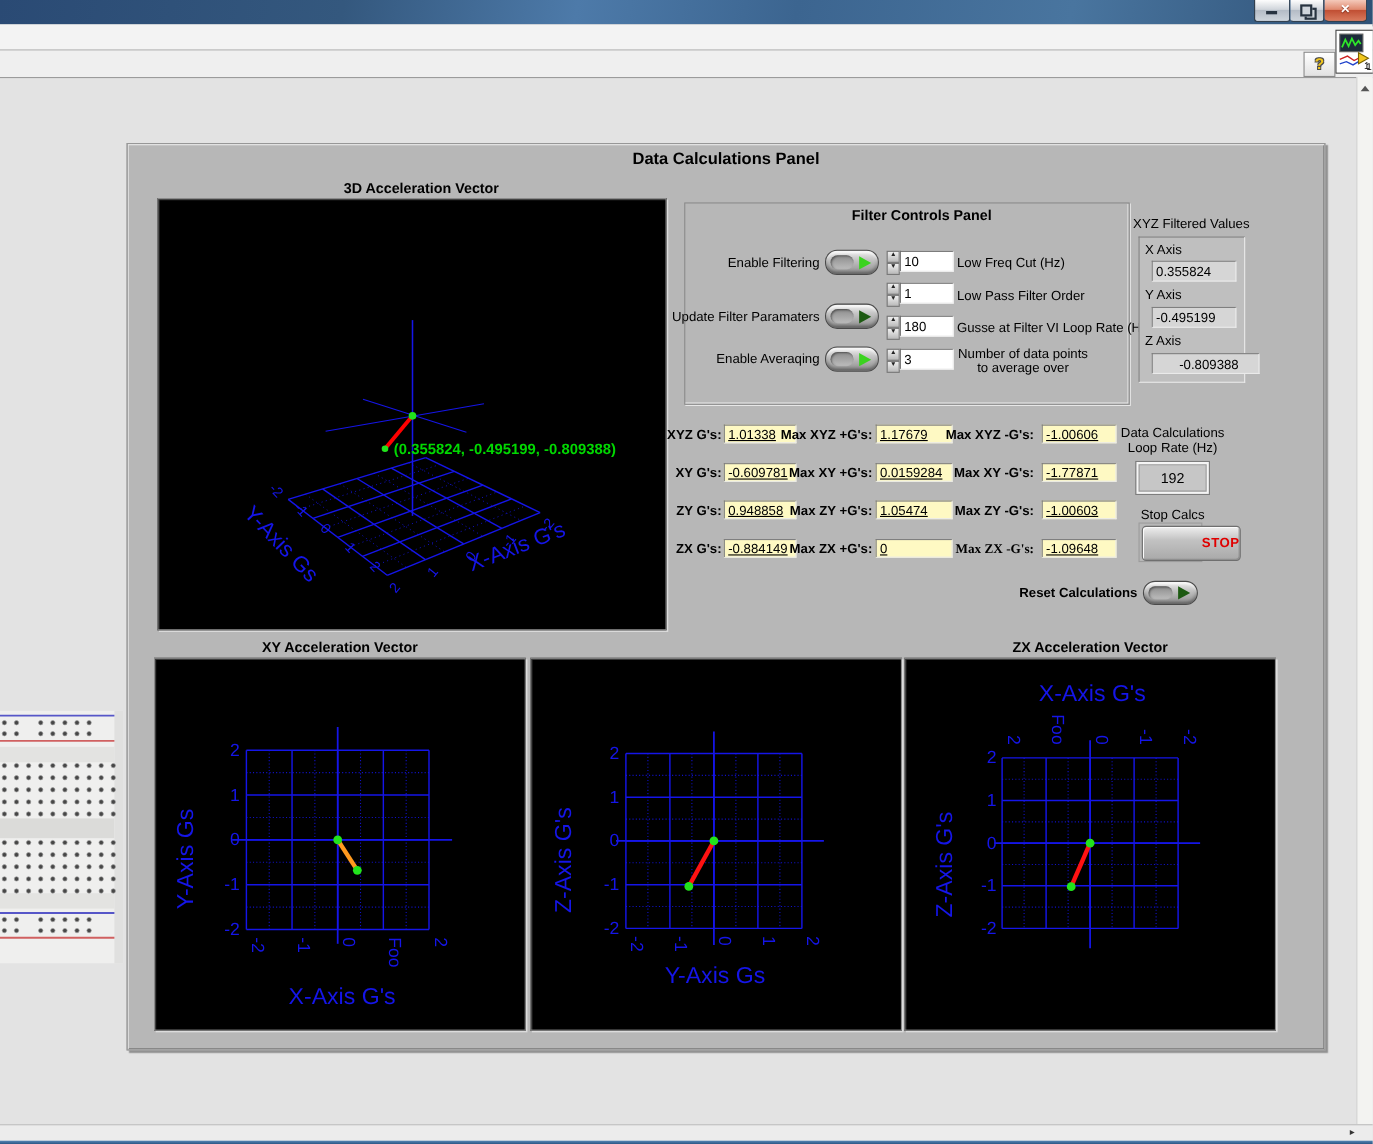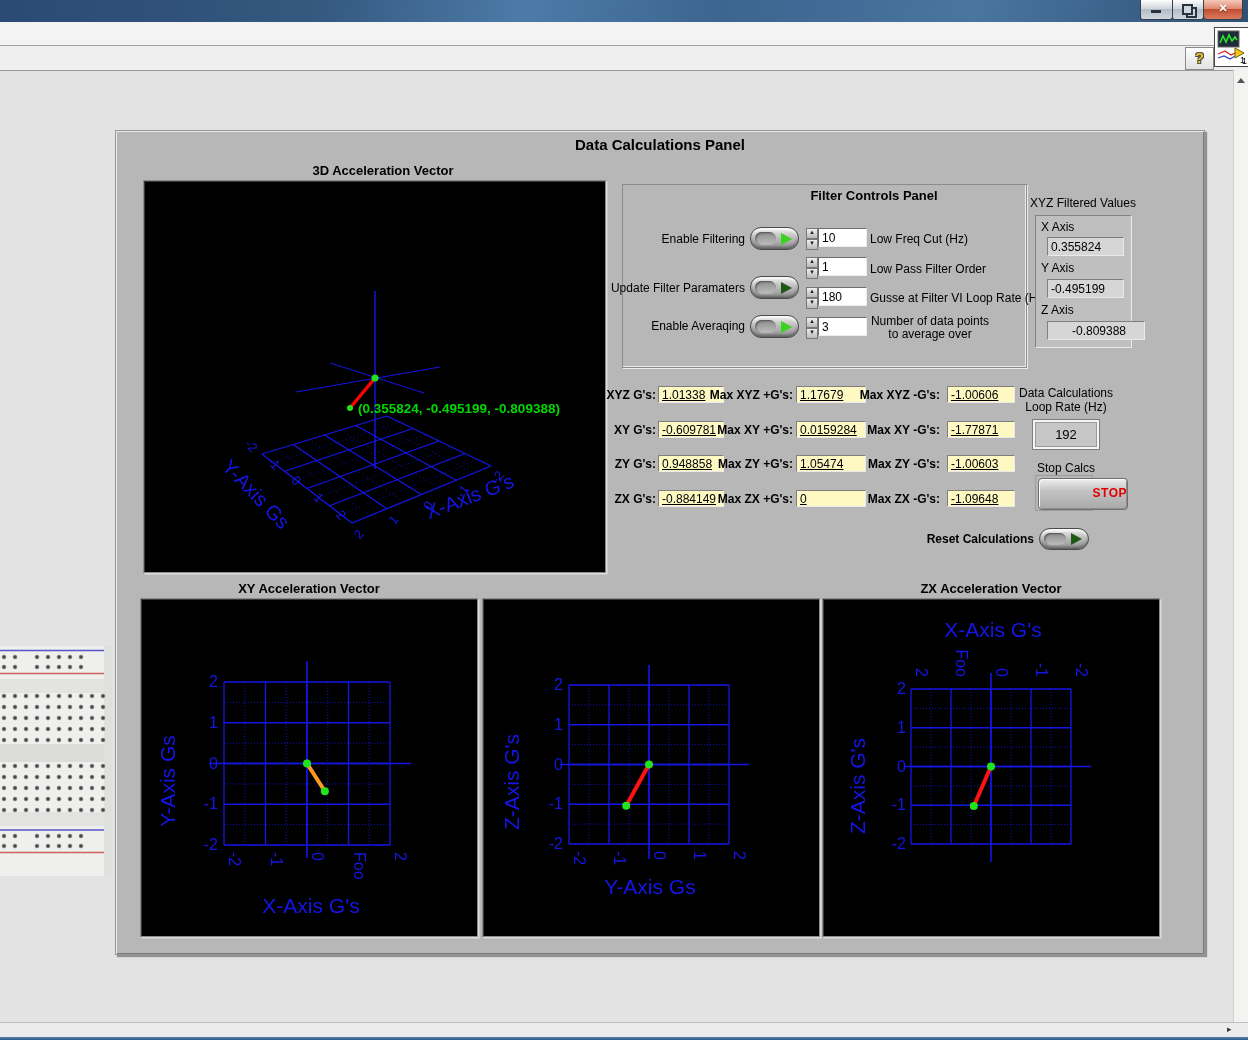--- a/index.html
+++ b/index.html
@@ -424,21 +424,21 @@
         <text transform="translate(253,78) rotate(90)" fill="#1515e8" text-anchor="end" font-size="16">-2</text>
         <text transform="translate(42,187) rotate(-90)" fill="#1515e8" text-anchor="middle" font-size="21">Z-Axis G's</text>
         <text x="170" y="38" fill="#1515e8" text-anchor="middle" font-size="21">X-Axis G's</text>
         <line x1="168" y1="167.5" x2="150.8" y2="207.025" stroke="#ff1212" stroke-width="4"></line>
         <circle cx="168" cy="167.5" r="4" fill="#22e41c"></circle>
         <circle cx="150.8" cy="207.025" r="4" fill="#22e41c"></circle>
       </svg>
   </div>
 
   <div id="filterpanel" class="abs"></div>
-  <div class="lbl b" style="left:874px;top:189px;font-size:13px;transform:translateX(-50%);">Filter Controls Panel</div>
+  <div class="lbl b" style="left:838px;top:189px;font-size:13px;transform:translateX(-50%);">Filter Controls Panel</div>
 
   <div class="lbl" style="right:503px;top:233px;">Enable Filtering</div>
   <div class="toggle" style="left:750px;top:227px;width:47px;height:21px;">
     <div class="well"></div>
       <div class="arrow"></div>
   </div>
   <div class="lbl" style="right:503px;top:282px;">Update Filter Paramaters</div>
   <div class="toggle off" style="left:750px;top:276px;width:47px;height:21px;">
     <div class="well"></div>
       <div class="arrow"></div>
@@ -505,21 +505,21 @@
       <div class="lbl b" style="right: 592px; top: 458.3px;">ZY G's:</div>
       <div class="ind" style="left: 658px; top: 455.3px; width: 61px;">0.948858</div>
       <div class="lbl b" style="right: 455px; top: 458.3px;">Max ZY +G's:</div>
       <div class="ind" style="left: 796px; top: 455.3px; width: 65px;">1.05474</div>
       <div class="lbl b" style="right: 308px; top: 458.3px;">Max ZY -G's:</div>
       <div class="ind" style="left: 947px; top: 455.3px; width: 63px;">-1.00603</div>
       <div class="lbl b" style="right: 592px; top: 493px;">ZX G's:</div>
       <div class="ind" style="left: 658px; top: 490px; width: 61px;">-0.884149</div>
       <div class="lbl b" style="right: 455px; top: 493px;">Max ZX +G's:</div>
       <div class="ind" style="left: 796px; top: 490px; width: 65px;">0</div>
-      <div class="lbl b" style="right: 308px; top: 493px;">Max ZX -G's:</div>
+      <div class="lbl b" style="right: 308px; top: 493px; font-family: Liberation Serif, serif;">Max ZX -G's:</div>
       <div class="ind" style="left: 947px; top: 490px; width: 63px;">-1.09648</div>
     </div>
 
   <div class="lbl" style="left:1066px;top:387px;transform:translateX(-50%);">Data Calculations</div>
   <div class="lbl" style="left:1066px;top:401px;transform:translateX(-50%);">Loop Rate (Hz)</div>
   <div id="looprate" class="abs">192</div>
 
   <div class="lbl" style="left:1066px;top:462px;transform:translateX(-50%);">Stop Calcs</div>
   <div id="stopwrap" class="abs">
     <div id="stopbtn">STOP</div>

